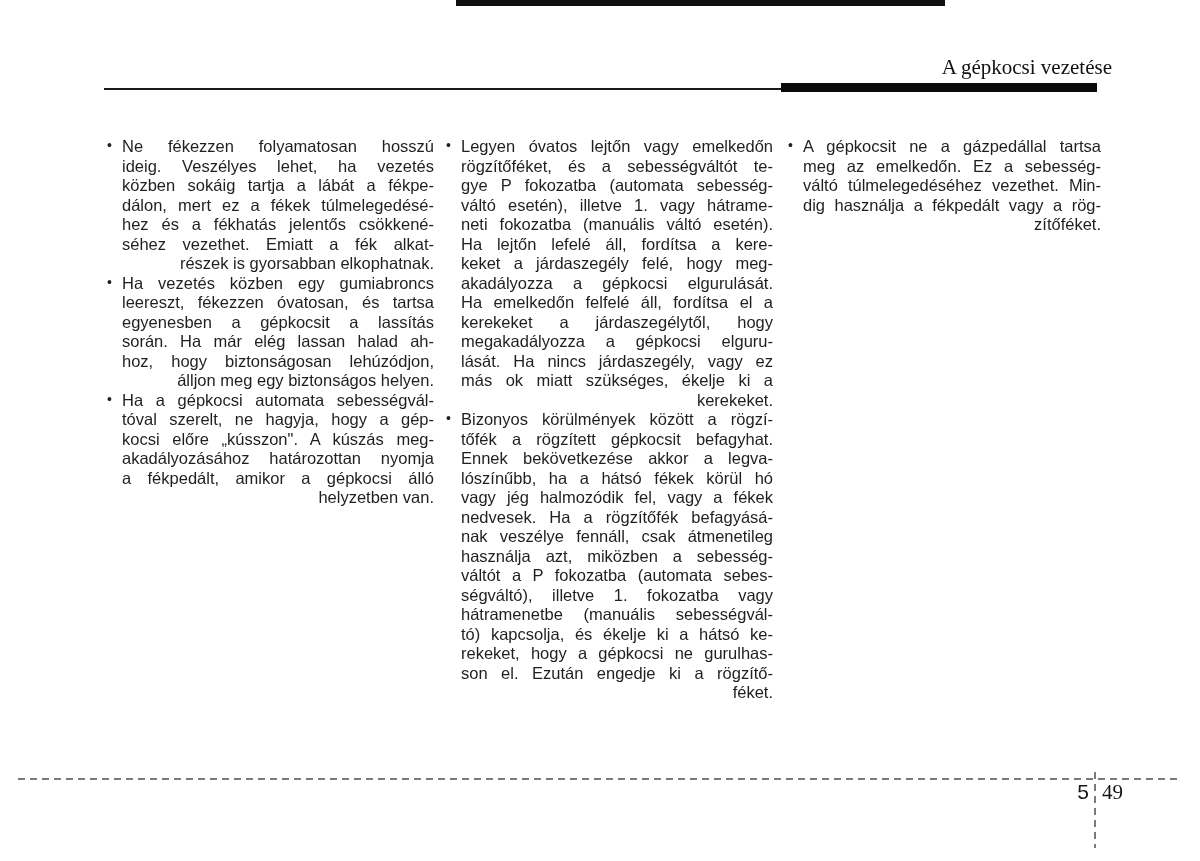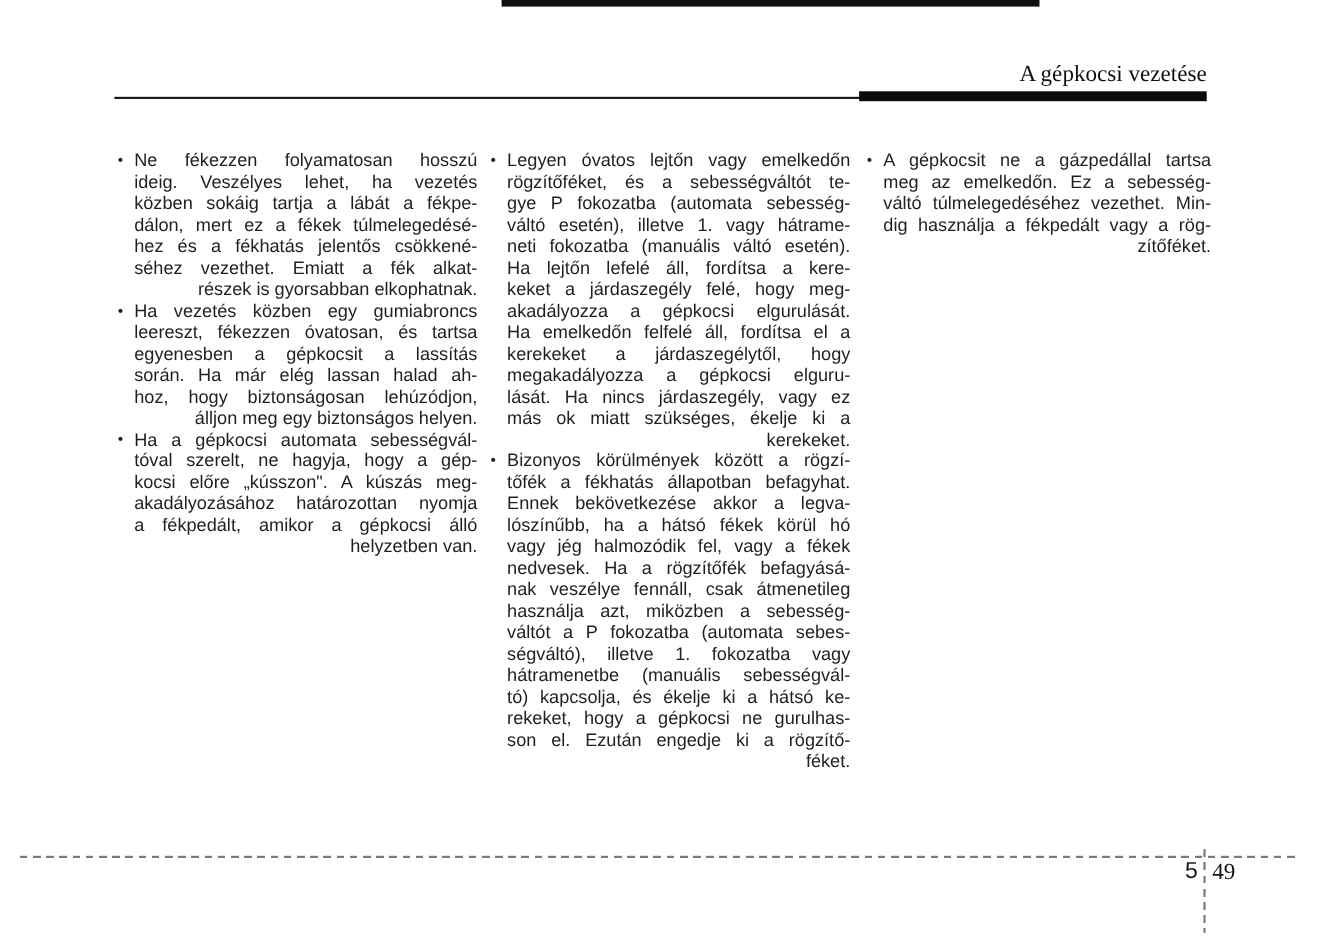--- a/index.html
+++ b/index.html
@@ -17,21 +17,21 @@
     color:var(--ink);
     overflow:hidden;
   }
   
   .top-bar{
     position:absolute;left:456px;top:0;width:489px;height:6px;
     background:#101010;
   }
   
   .hdr-title{
-    position:absolute;top:55px;right:103px;
+    position:absolute;top:55px;right:88px;
     font-family:"Liberation Serif", serif;
     font-size:21px;line-height:25px;color:#111;
     white-space:nowrap;
   }
   .hdr-rule{
     position:absolute;left:104px;top:88px;width:991px;height:2px;
     background:var(--rule);
   }
   .hdr-accent{
     position:absolute;left:781px;top:83px;width:316px;height:9px;
@@ -118,21 +118,21 @@
         <div class="line jl">Ha emelkedőn felfelé áll, fordítsa el a</div>
         <div class="line jl">kerekeket a járdaszegélytől, hogy</div>
         <div class="line jl">megakadályozza a gépkocsi elguru-</div>
         <div class="line jl">lását. Ha nincs járdaszegély, vagy ez</div>
         <div class="line jl">más ok miatt szükséges, ékelje ki a</div>
         <div class="line">kerekeket.</div>
       </div>
       <div class="bullet">
         <span class="marker">•</span>
         <div class="line jl">Bizonyos körülmények között a rögzí-</div>
-        <div class="line jl">tőfék a fékhatás állapotban befagyhat.</div>
+        <div class="line jl">tőfék a rögzített gépkocsit befagyhat.</div>
         <div class="line jl">Ennek bekövetkezése akkor a legva-</div>
         <div class="line jl">lószínűbb, ha a hátsó fékek körül hó</div>
         <div class="line jl">vagy jég halmozódik fel, vagy a fékek</div>
         <div class="line jl">nedvesek. Ha a rögzítőfék befagyásá-</div>
         <div class="line jl">nak veszélye fennáll, csak átmenetileg</div>
         <div class="line jl">használja azt, miközben a sebesség-</div>
         <div class="line jl">váltót a P fokozatba (automata sebes-</div>
         <div class="line jl">ségváltó), illetve 1. fokozatba vagy</div>
         <div class="line jl">hátramenetbe (manuális sebességvál-</div>
         <div class="line jl">tó) kapcsolja, és ékelje ki a hátsó ke-</div>

